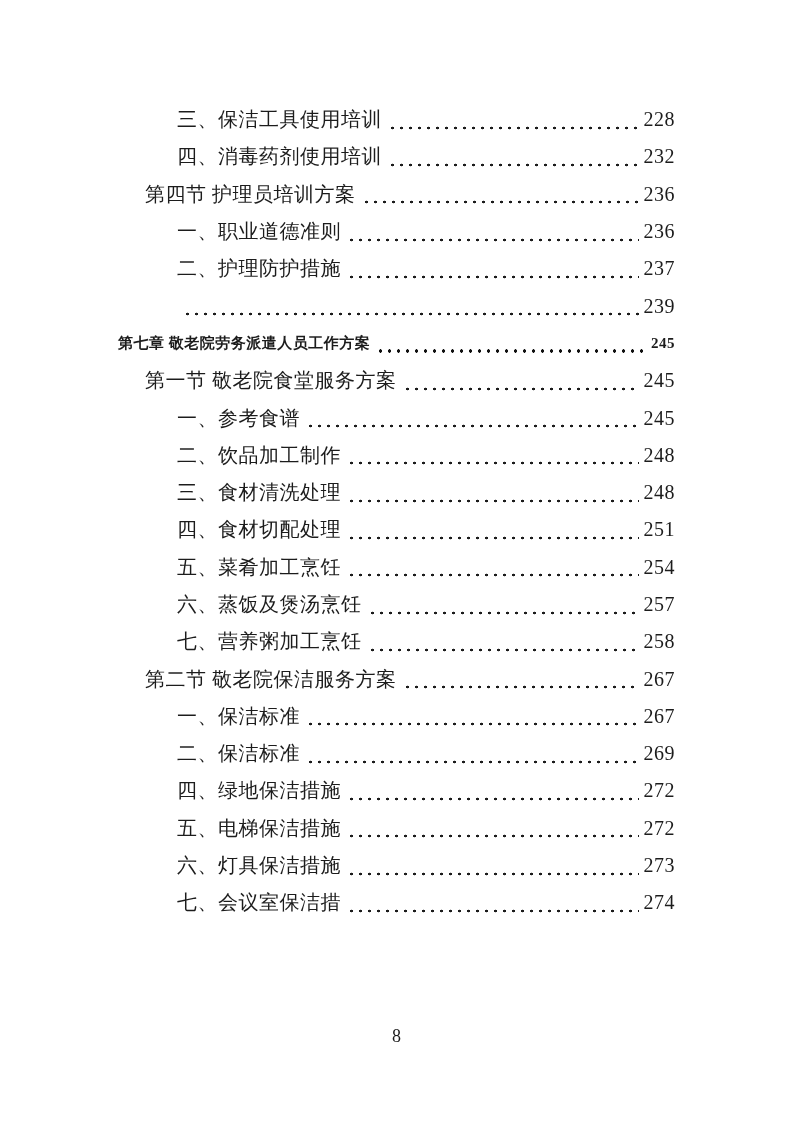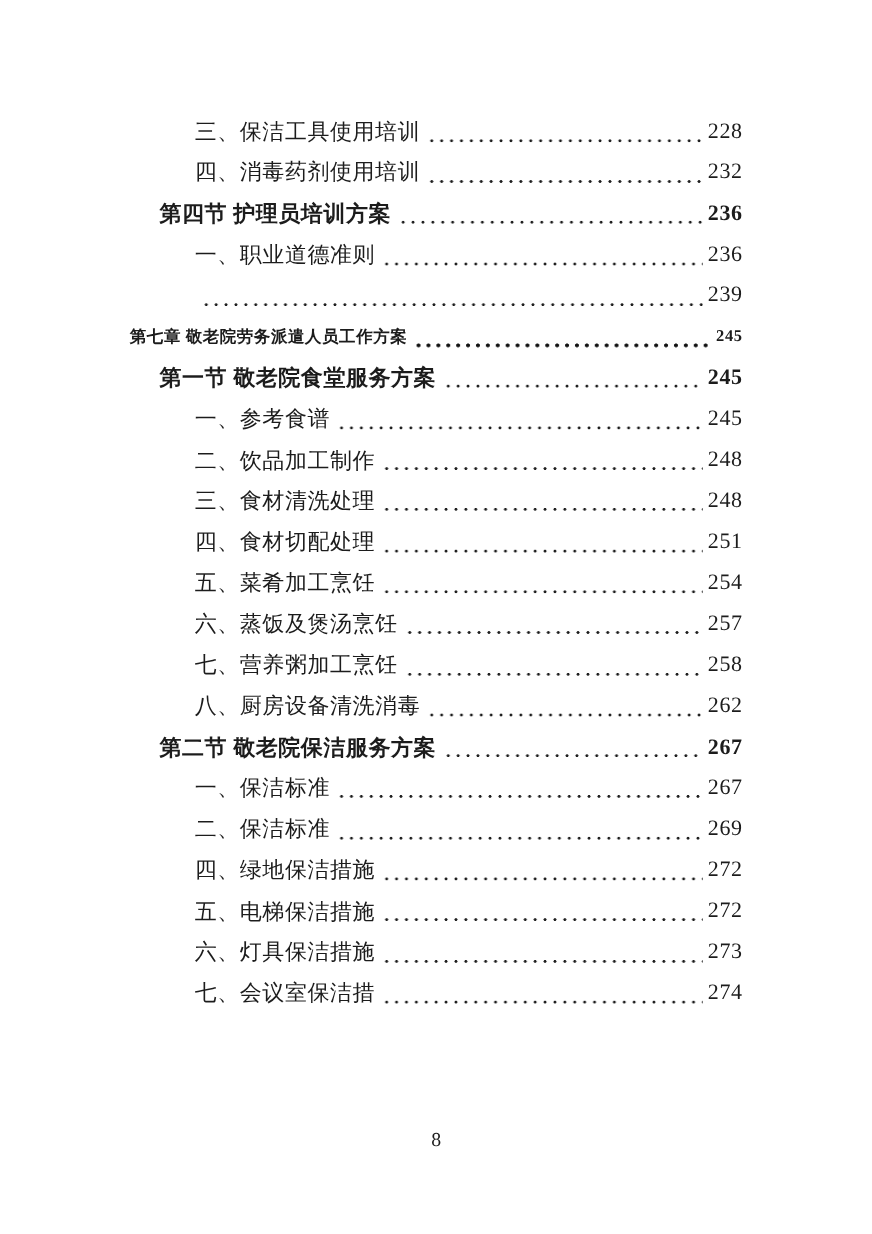--- a/index.html
+++ b/index.html
@@ -45,21 +45,21 @@
     white-space: nowrap;
     text-align: center;
   }
   .toc-row.lvl1 {
     font-weight: 700;
     font-size: 15px;
   }
   .toc-row.lvl1 .leader {
     background-image: radial-gradient(circle, #111111 1.5px, transparent 1.9px);
   }
-  .toc-row.lvl2 { padding-left: 27px; font-weight: bold; }
+  .toc-row.lvl2 { padding-left: 27px; }
   .toc-row.lvl3 { padding-left: 59px; }
   .footer {
     position: absolute;
     left: 0;
     right: 0;
     top: 1026px;
     text-align: center;
     font-size: 18px;
     color: #1c1c1c;
   }
@@ -87,20 +87,25 @@
       <span class="leader"></span>
       <span class="pagenum">236</span>
     </div>
 
     <div class="toc-row lvl3">
       <span class="label">一、职业道德准则</span>
       <span class="leader"></span>
       <span class="pagenum">236</span>
     </div>
 
+    <div class="toc-row lvl3">
+      <span class="label">二、护理防护措施</span>
+      <span class="leader"></span>
+      <span class="pagenum">237</span>
+    </div>
 
     <div class="toc-row lvl3">
       <span class="leader"></span>
       <span class="pagenum">239</span>
     </div>
 
     <div class="toc-row lvl1">
       <span class="label">第七章 敬老院劳务派遣人员工作方案</span>
       <span class="leader"></span>
       <span class="pagenum">245</span>
@@ -147,25 +152,20 @@
       <span class="leader"></span>
       <span class="pagenum">257</span>
     </div>
 
     <div class="toc-row lvl3">
       <span class="label">七、营养粥加工烹饪</span>
       <span class="leader"></span>
       <span class="pagenum">258</span>
     </div>
 
-    <div class="toc-row lvl3">
-      <span class="label">八、厨房设备清洗消毒</span>
-      <span class="leader"></span>
-      <span class="pagenum">262</span>
-    </div>
 
     <div class="toc-row lvl2">
       <span class="label">第二节 敬老院保洁服务方案</span>
       <span class="leader"></span>
       <span class="pagenum">267</span>
     </div>
 
     <div class="toc-row lvl3">
       <span class="label">一、保洁标准</span>
       <span class="leader"></span>

